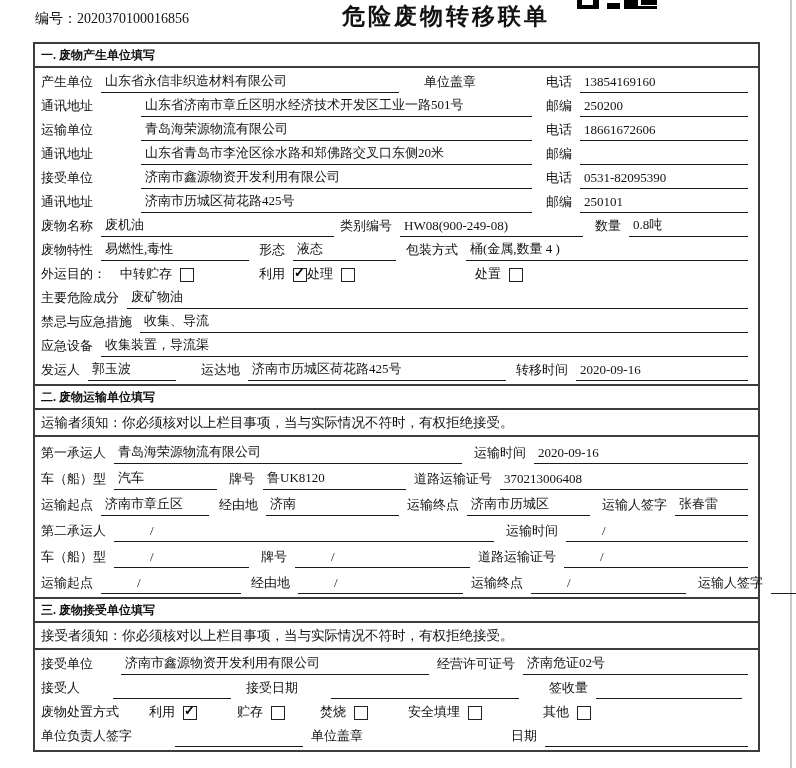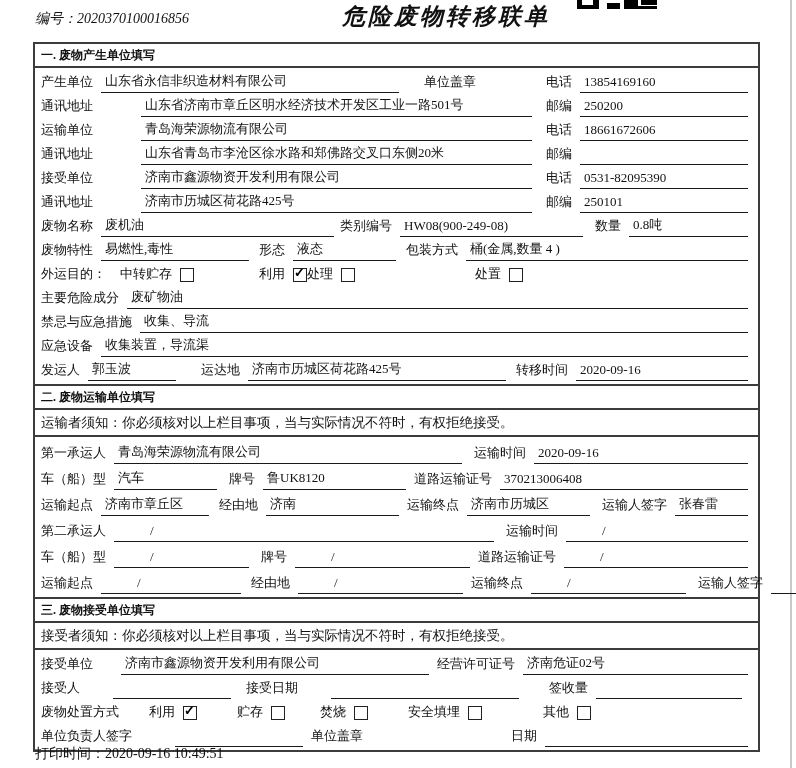--- a/index.html
+++ b/index.html
@@ -1,19 +1,19 @@
 <!DOCTYPE html>
 <html><head>
 <meta charset="utf-8">
 <style>
   html,body{margin:0;padding:0;background:#ffffff;}
   .page{position:relative;width:796px;height:768px;background:#fff;overflow:hidden;
         font-family:"Liberation Serif","DejaVu Serif",serif;color:#111;font-size:13px;}
   .scan-edge{position:absolute;right:4px;top:0;bottom:0;width:2px;background:#c9c9c9;}
-  .hdr{position:relative;height:40px;font-style:italic;}
+  .hdr{position:relative;height:40px;}
   .serial{position:absolute;left:35px;top:10px;font-size:14px;white-space:nowrap;}
   .title{position:absolute;left:0;right:0;top:1px;margin:0;text-align:center;
          font-size:23px;font-weight:bold;letter-spacing:3px;padding-left:96px;}
   .qr{position:absolute;left:577px;top:0;width:80px;height:10px;}
   .qr i{position:absolute;background:#000;}
   .qr .b1{left:0;top:0;width:22px;height:9px;}
   .qr .b1w{left:5px;top:0;width:11px;height:5px;background:#fff;}
   .qr .b2{left:30px;top:3px;width:13px;height:6px;}
   .qr .b3{left:47px;top:0;width:14px;height:9px;}
   .qr .b4{left:64px;top:0;width:16px;height:5px;}
@@ -307,14 +307,13 @@
           <span class="fld w120 ml35"></span>
           <span class="lbl ml8">单位盖章</span>
           <span class="lbl ml140">日期</span>
           <span class="fld grow"></span>
         </div>
 
       </div>
     </div>
   </div>
 
-  <div class="footer"><span>打印时间：</span><span>2020-09-16 10:49:51</span></div>
 </div>
 
 </body></html>

